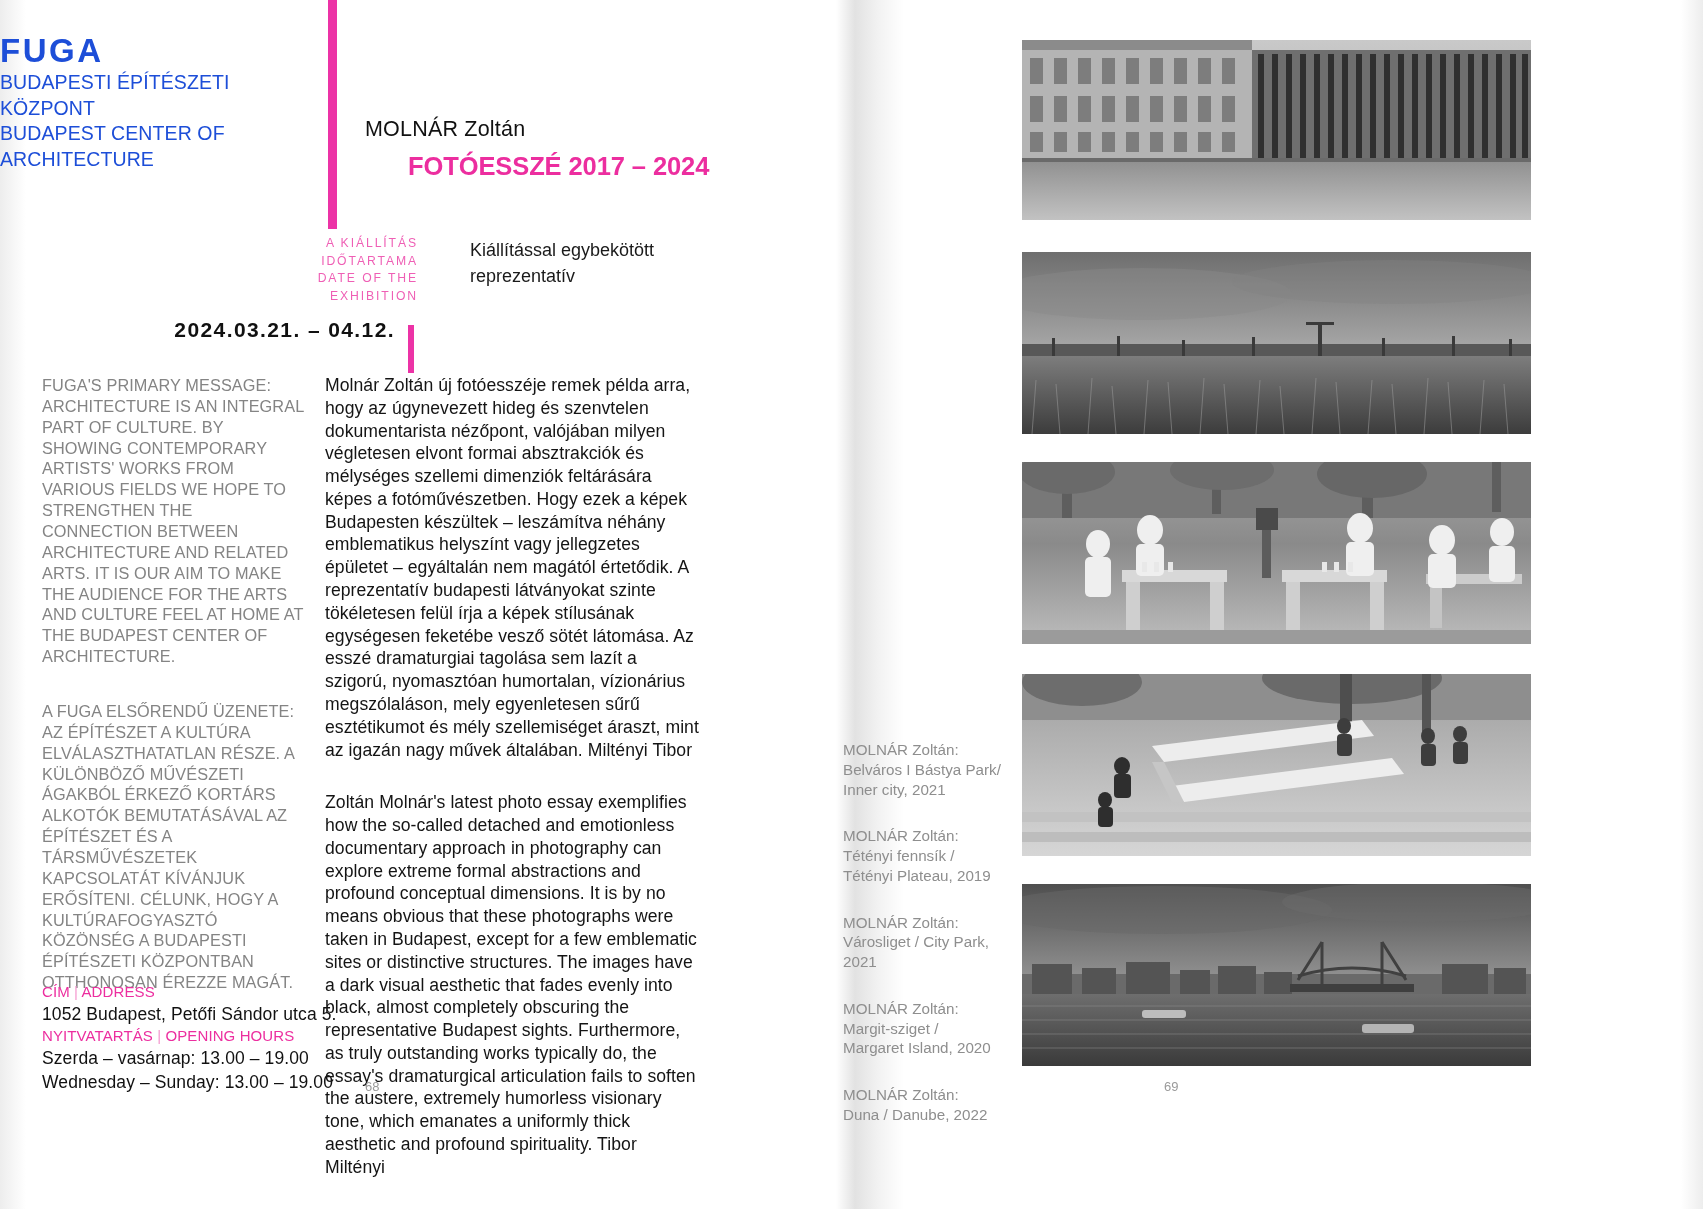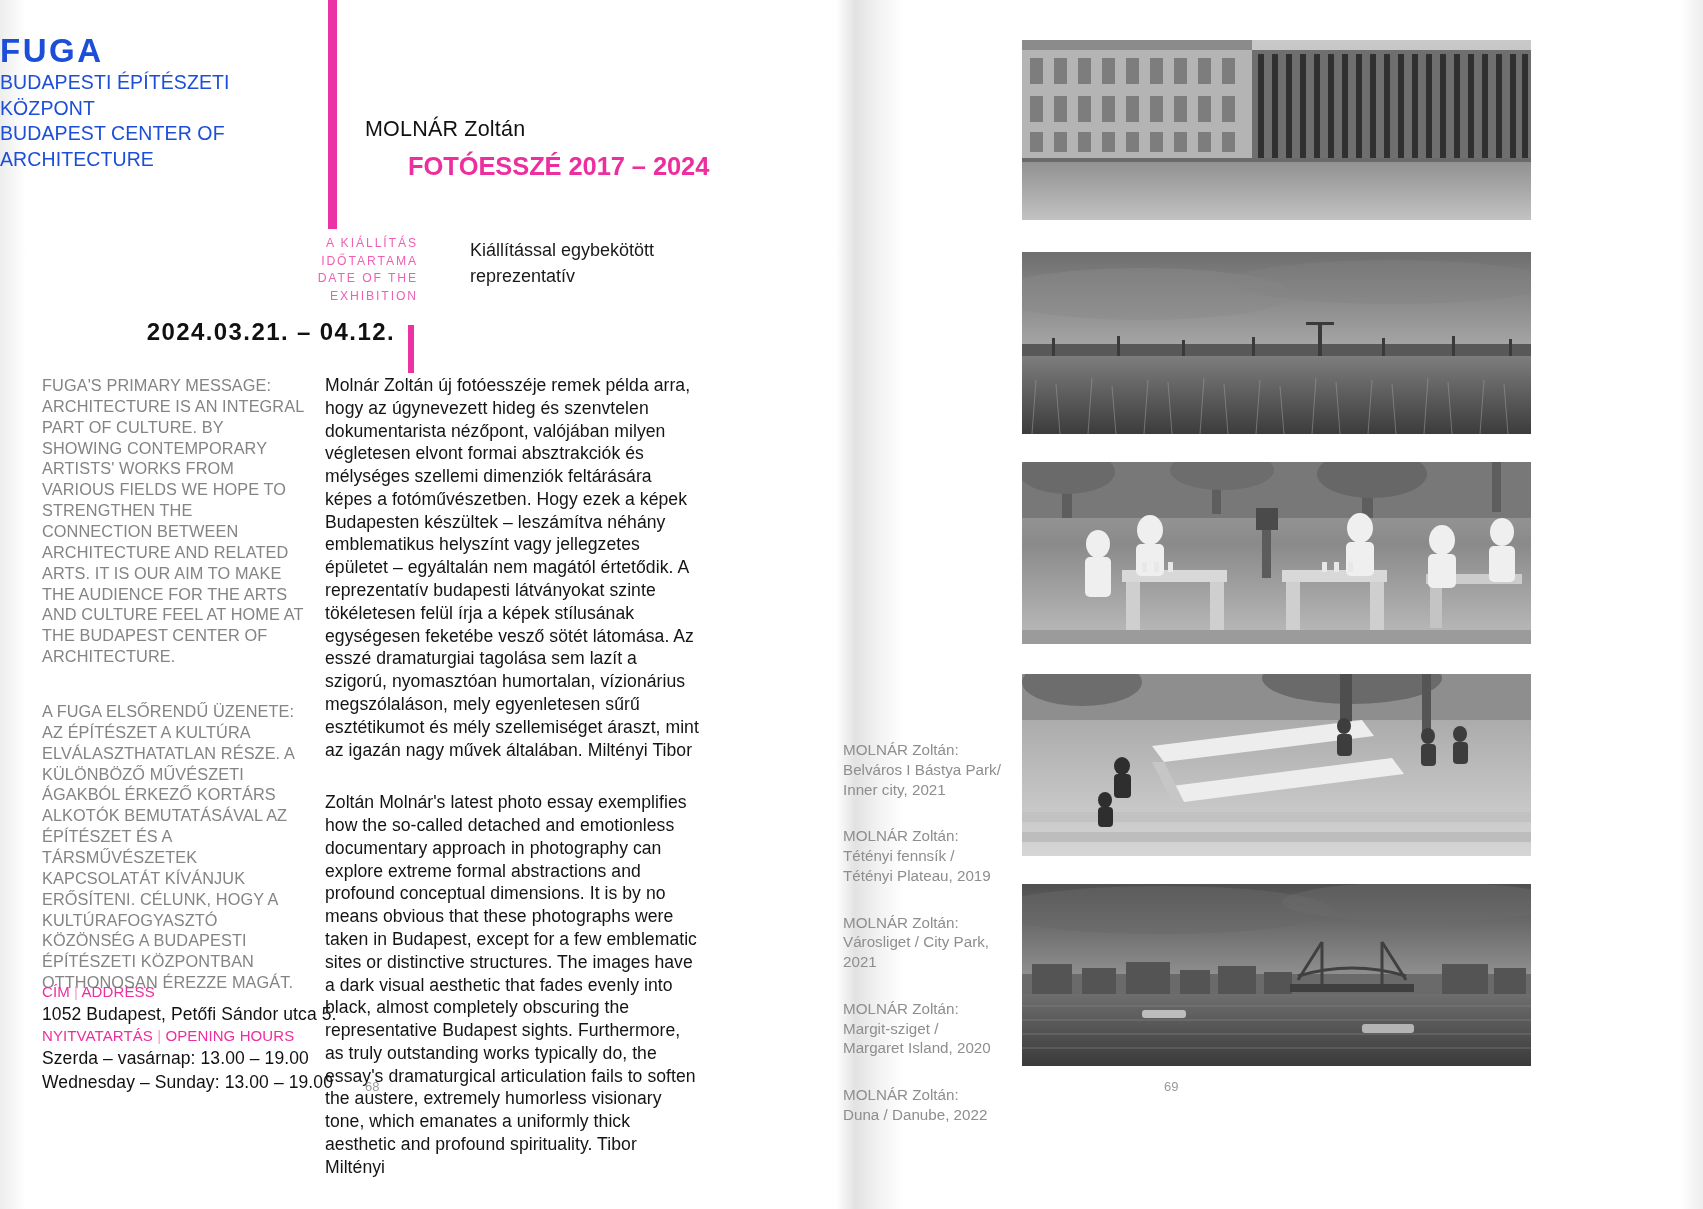--- a/index.html
+++ b/index.html
@@ -65,21 +65,21 @@
 
   
   .date-label {
     position:absolute; left:316px; top:235px; width:102px;
     color:#ef5fb5; font-size:12.2px; line-height:1.45;
     letter-spacing:1.9px; text-align:right; font-weight:normal;
   }
   .date-value {
     position:absolute; left:130px; top:318px; width:265px;
     text-align:right; color:#111; font-weight:bold;
-    font-size:24px; letter-spacing:1.4px;
+    font-size:21px; letter-spacing:1.4px;
   }
   .book-note {
     position:absolute; left:470px; top:238px; width:260px;
     font-size:18px; line-height:1.42; color:#1a1a1a;
   }
 
   
   .leftcol {
     position:absolute; left:42px; top:375px; width:265px;
     color:#848484; font-size:16.3px; line-height:1.28; letter-spacing:0.1px;

